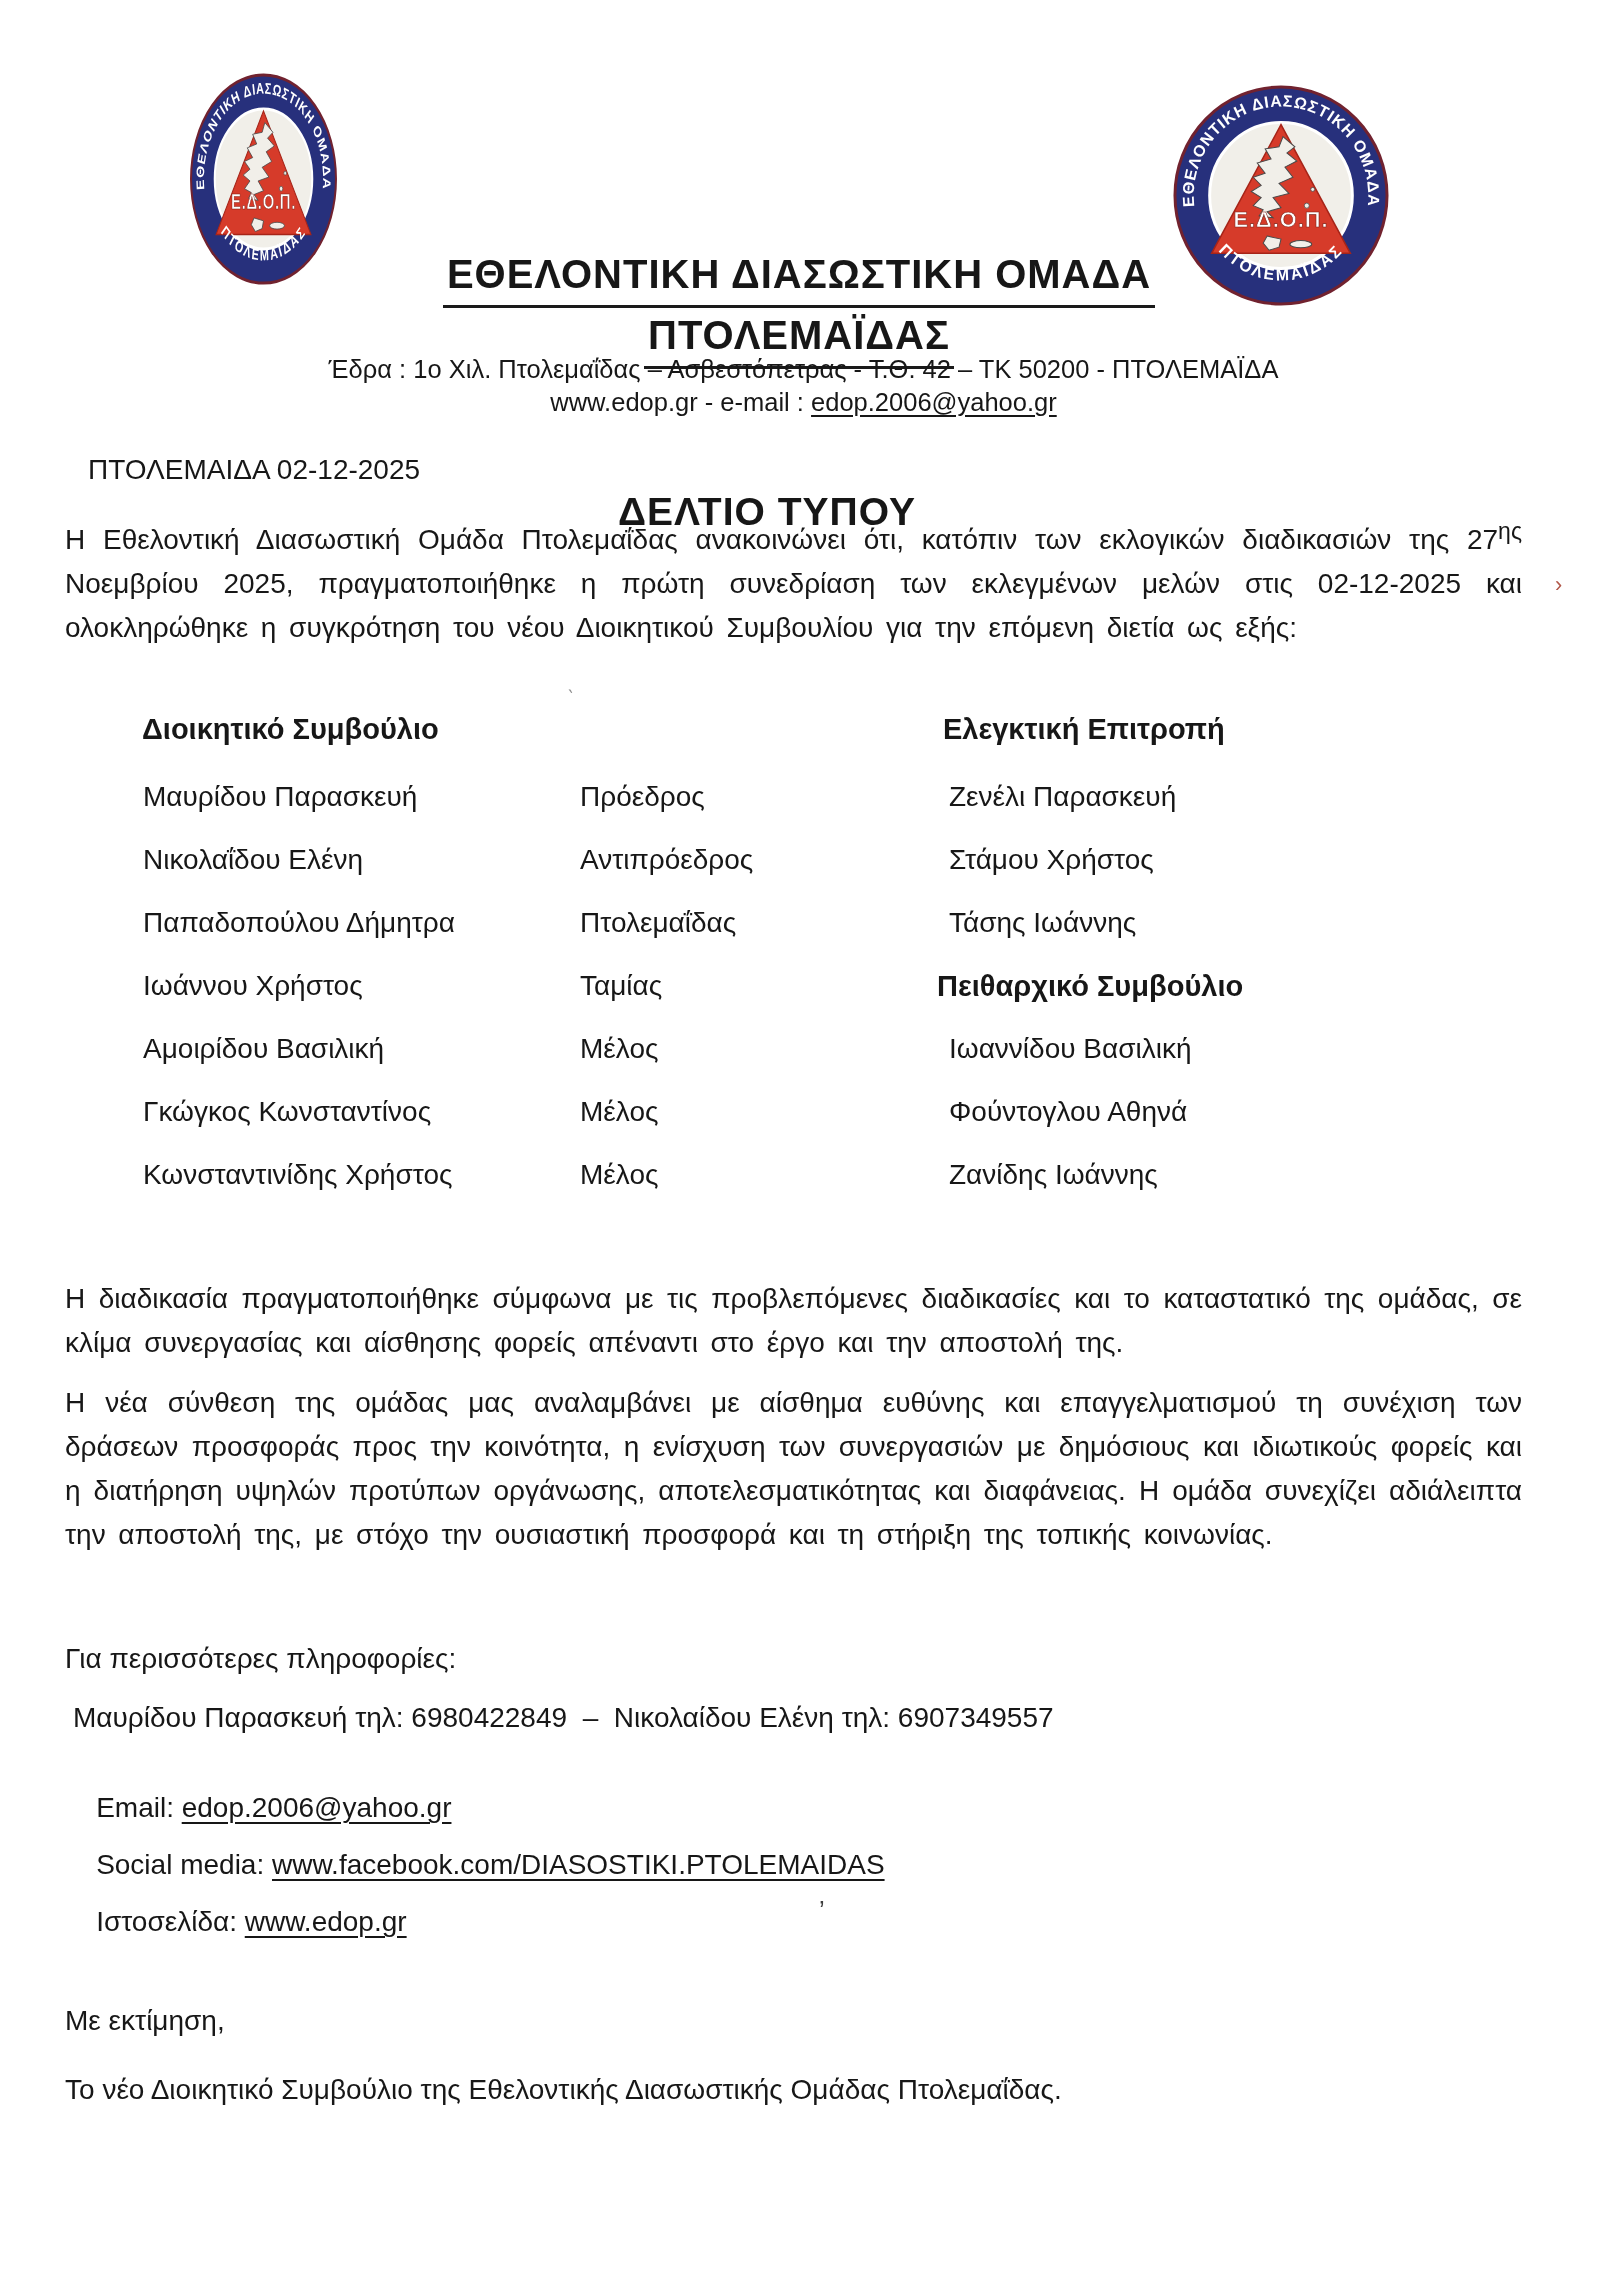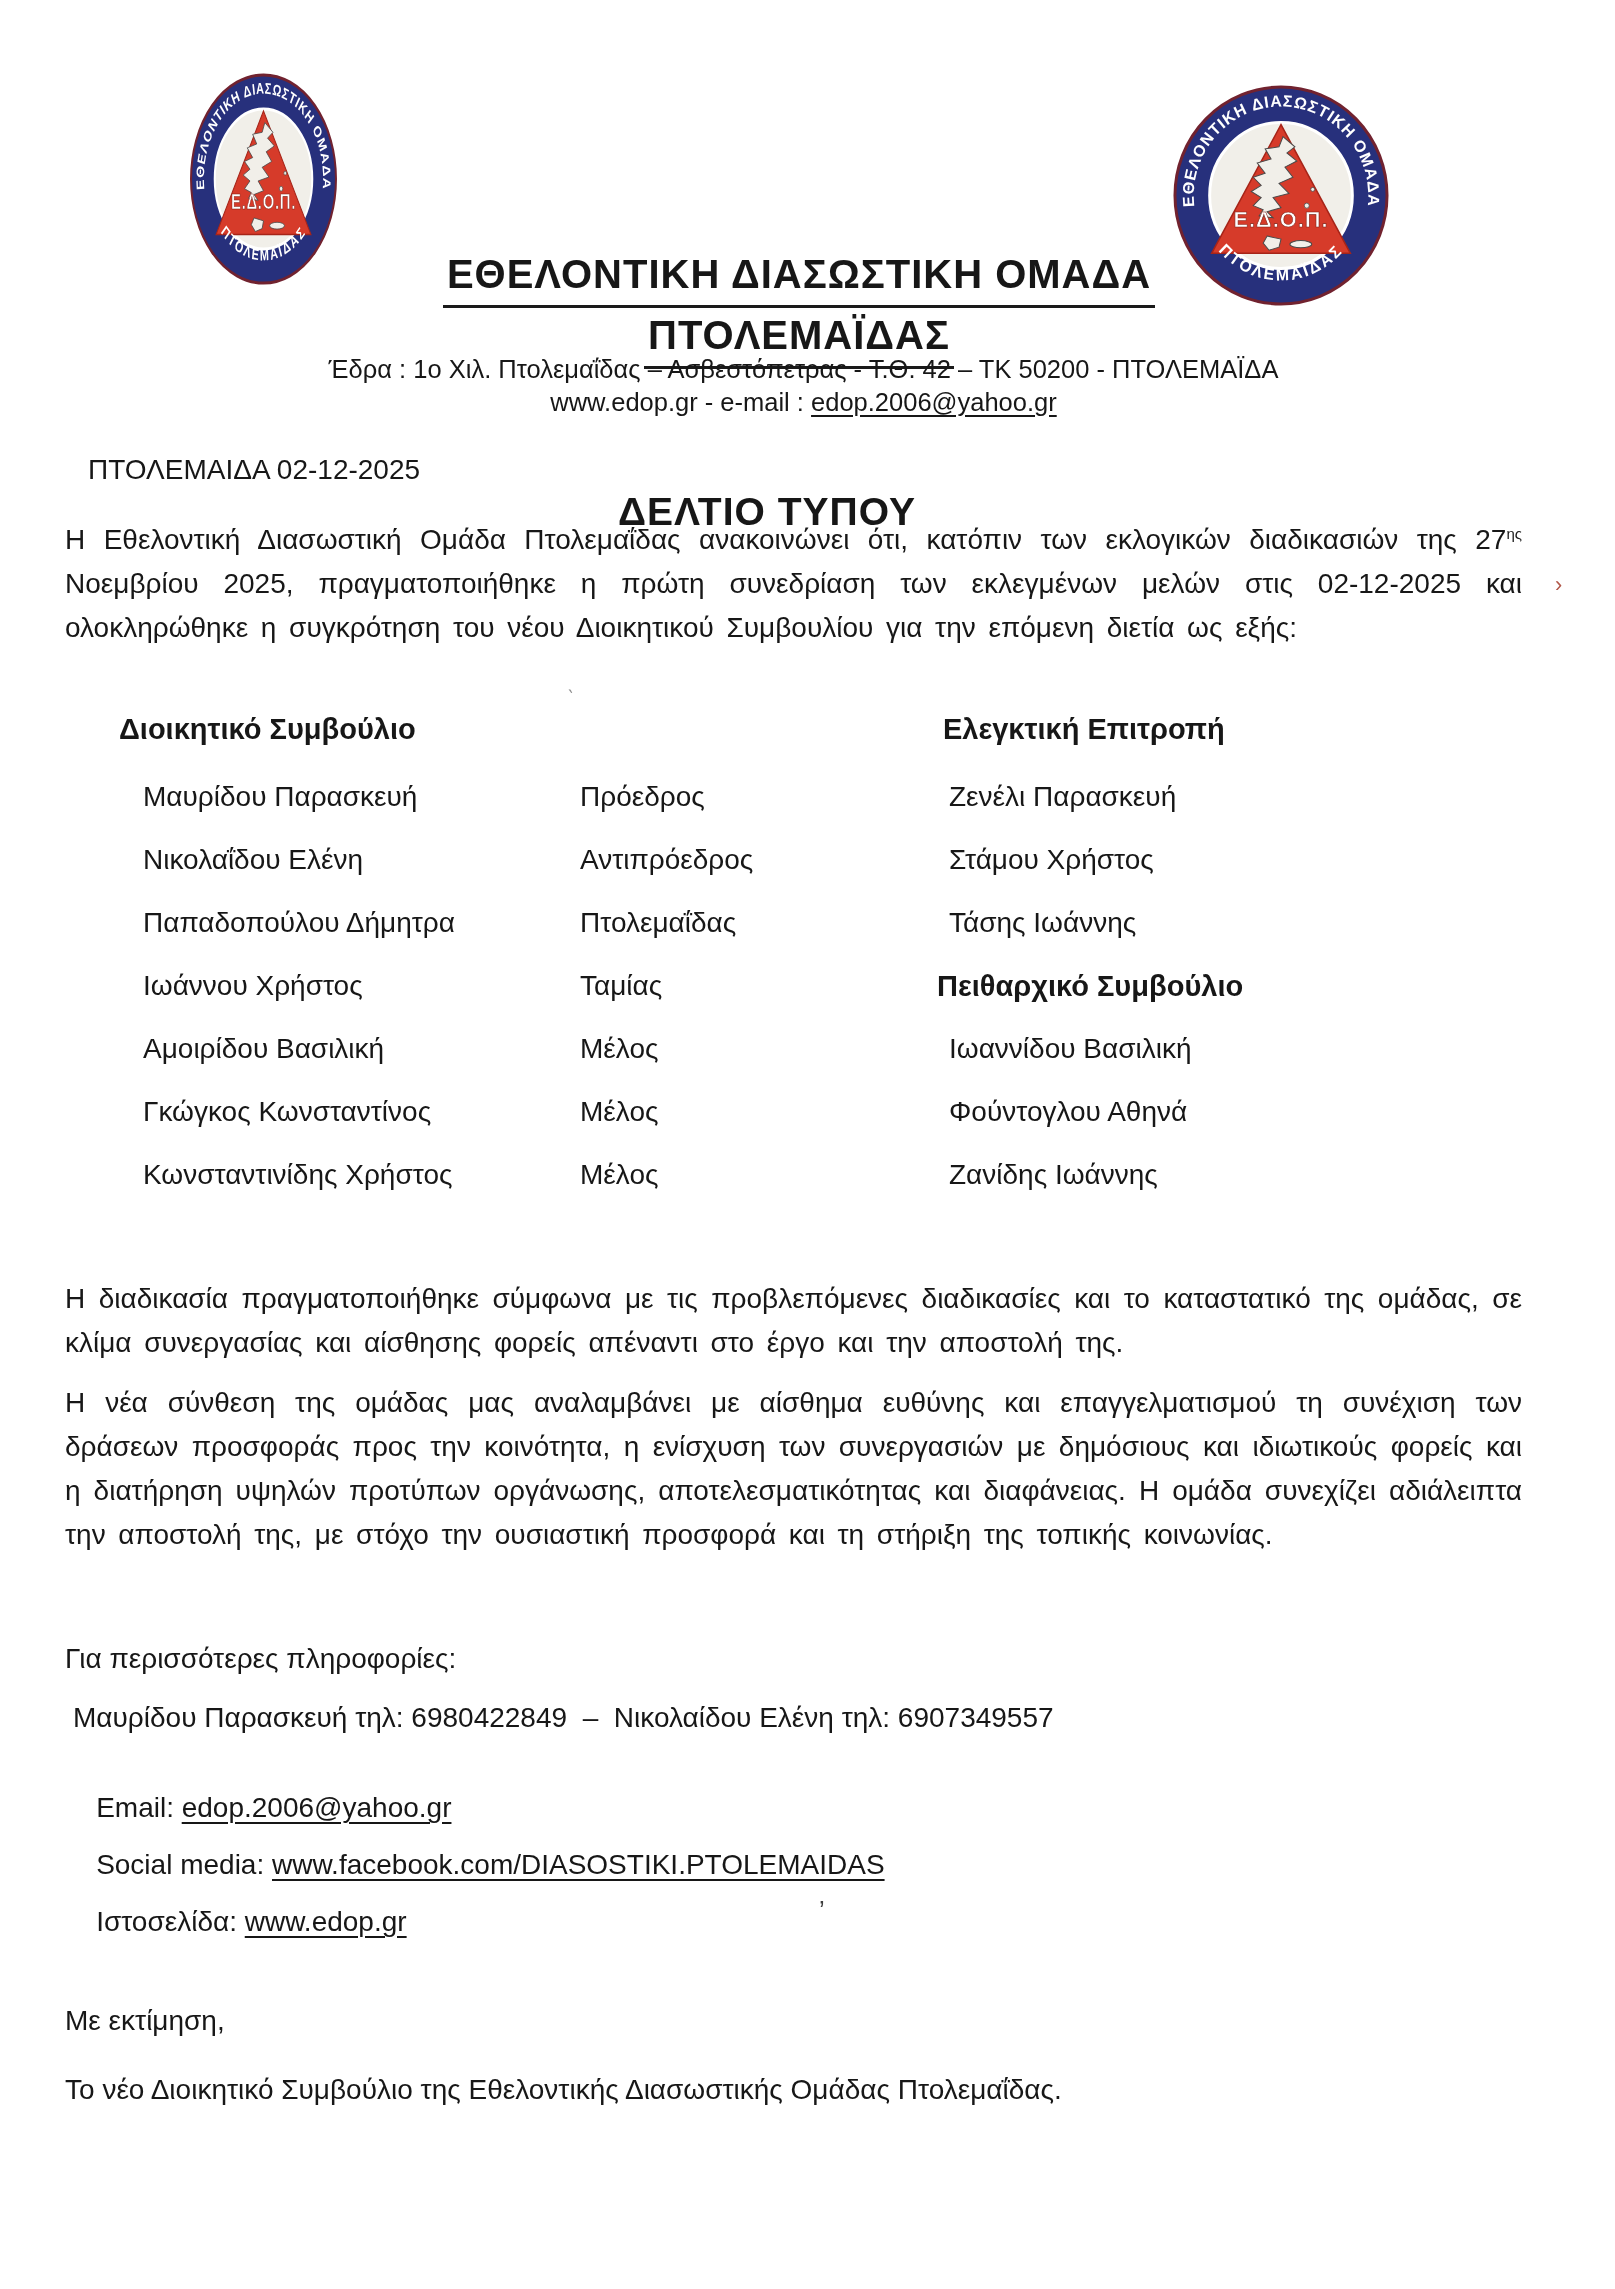--- a/index.html
+++ b/index.html
@@ -24,24 +24,24 @@
   .thin-link { text-decoration:underline; text-underline-offset:3.9px; color:inherit; cursor:pointer; }
   .place-date { position:absolute; left:88px; top:454px; font-size:28px; }
   .doc-title  { position:absolute; left:598px; top:449px; width:338px; text-align:center;
                 font-size:39px; font-weight:bold; letter-spacing:1px;margin-top:41px; }
   
   .para { position:absolute; left:65px; width:1457px; font-size:28px; line-height:44px;
           text-align:justify; word-spacing:4.9px; }
   .p1 { top:518px; }
   .p2 { top:1277px; }
   .p3 { top:1381px; }
-  .sup { vertical-align:super; font-size:15px; line-height:0; }
+  .sup { vertical-align:super; font-size:23px; line-height:0; }
   
   .board-header { position:absolute; font-size:29px; font-weight:bold; }
-  .bh-left  { left:119px; top:713px;text-align:right; }
+  .bh-left  { left:142px; top:713px;text-align:right; }
   .bh-right { left:943px; top:713px; }
   .board-rows { position:absolute; left:0; top:777px; width:1615px; }
   .board-row  { position:relative; height:63px; }
   .cell { position:absolute; top:3.9px; font-size:28px; white-space:nowrap; }
   .cell-name  { left:143px; }
   .cell-role  { left:580px; }
   .cell-right { left:949px; }
   .cell-right.bold { left:937px; font-weight:bold; font-size:29px; }
   
   .line-info { position:absolute; left:65px; font-size:28px; white-space:pre-wrap; }

